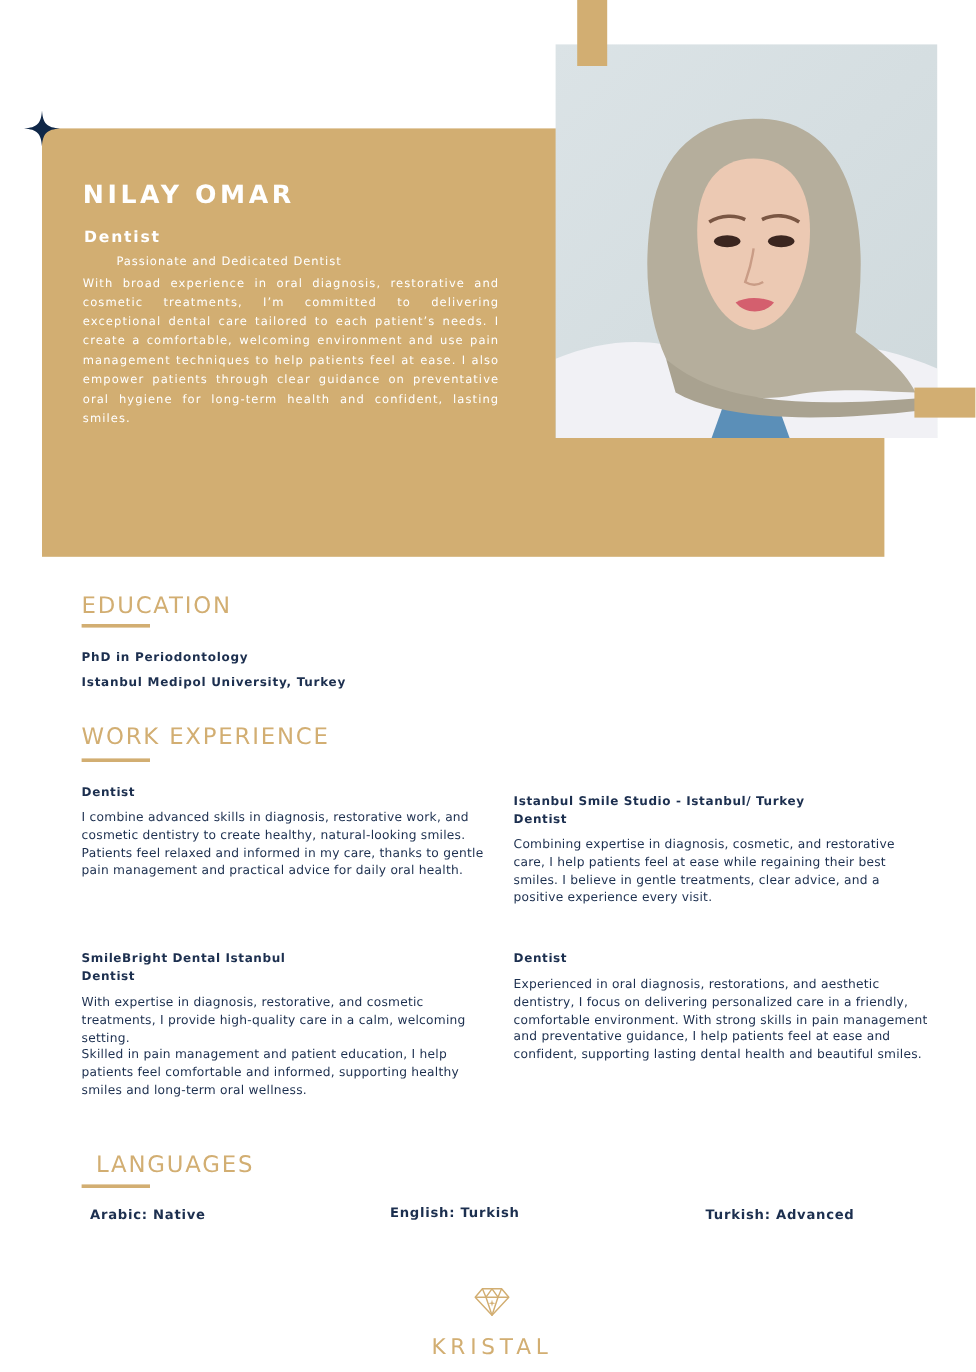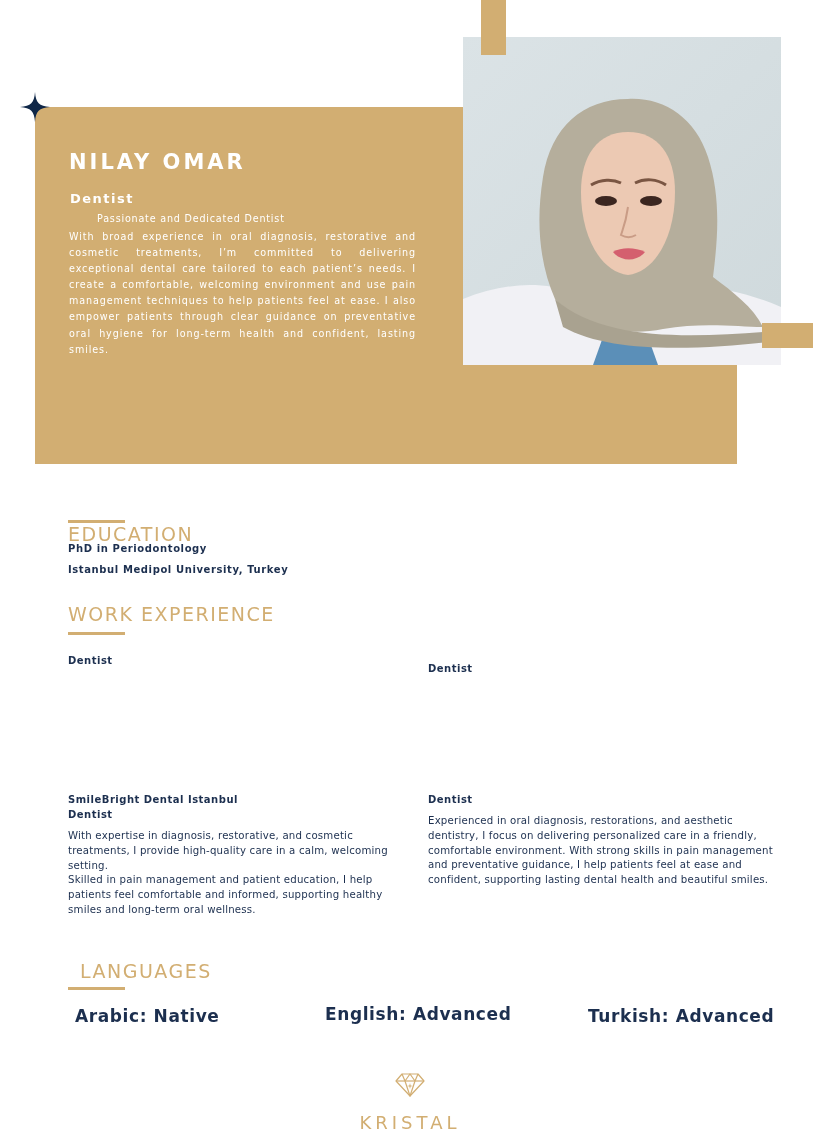--- a/index.html
+++ b/index.html
@@ -29,21 +29,21 @@
                    letter-spacing: 1.5px; font-weight: normal; }
   .underline { position: absolute; left: 68px; width: 57px; height: 3px; background: #d2ae72; }
 
   .edu-line { position: absolute; left: 68px; font-size: 10px; font-weight: bold; letter-spacing: 0.6px; color: #1c2f4f; }
 
   .job { position: absolute; width: 345px; }
   .job .company { font-size: 10px; font-weight: bold; letter-spacing: 0.5px; color: #1c2f4f; line-height: 15px; }
   .job .title { font-size: 10px; font-weight: bold; letter-spacing: 0.5px; color: #1c2f4f; line-height: 15px; }
   .job .desc { margin-top: 7px; font-size: 10.2px; line-height: 14.8px; color: #1c2f4f; letter-spacing: 0.2px; }
 
-  .lang { position: absolute; top: 1006px; font-size: 17px; font-weight: bold; letter-spacing: 0.6px; color: #1c2f4f; }
+  .lang { position: absolute; top: 1006px; font-size: 11px; font-weight: bold; letter-spacing: 0.6px; color: #1c2f4f; }
 
   .logo { position: absolute; left: 340px; top: 1072px; width: 140px; text-align: center; }
   .logo-word { color: #d2ae72; font-size: 18px; letter-spacing: 4px; margin-top: 10px; }
   .logo-sub { color: #d2ae72; font-size: 6.5px; letter-spacing: 6px; margin-top: 12px; padding-left: 6px; }
 </style>
 </head>
 <body>
 
 <div class="gold hero-block"></div>
 <div class="gold top-tab"></div>
@@ -76,52 +76,55 @@
 
     <path d="M92 262 C140 305 230 300 300 295 L305 305 C240 312 150 318 100 290 Z" fill="#a9a290"></path>
   </svg>
 </div>
 
 <div class="name">NILAY OMAR</div>
 <div class="role">Dentist</div>
 <div class="tagline">Passionate and Dedicated Dentist</div>
 <div class="summary">With broad experience in oral diagnosis, restorative and cosmetic treatments, I’m committed to delivering exceptional dental care tailored to each patient’s needs. I create a comfortable, welcoming environment and use pain management techniques to help patients feel at ease. I also empower patients through clear guidance on preventative oral hygiene for long-term health and confident, lasting smiles.</div>
 
-<div class="section-title" style="top:494px;margin-top:29px;">EDUCATION</div>
+<div class="section-title" style="top:494px;">EDUCATION</div>
 <div class="underline" style="top:520px;"></div>
 <div class="edu-line" style="top:543px;">PhD in Periodontology</div>
 <div class="edu-line" style="top:564px;">Istanbul Medipol University, Turkey</div>
 
 <div class="section-title" style="top:603px;">WORK EXPERIENCE</div>
 <div class="underline" style="top:632px;"></div>
 
 <div class="job" style="left:68px; top:653px;">
   <div class="title">Dentist</div>
+  <div class="desc">I combine advanced skills in diagnosis, restorative work, and cosmetic dentistry to create healthy, natural-looking smiles. Patients feel relaxed and informed in my care, thanks to gentle pain management and practical advice for daily oral health.</div>
 </div>
 
 <div class="job" style="left:428px; top:661px;">
+  <div class="company">Istanbul Smile Studio - Istanbul/ Turkey</div>
   <div class="title">Dentist</div>
+  <div class="desc">Combining expertise in diagnosis, cosmetic, and restorative care, I help patients feel at ease while regaining their best smiles. I believe in gentle treatments, clear advice, and a positive experience every visit.</div>
 </div>
 
 <div class="job" style="left:68px; top:792px;">
   <div class="company">SmileBright Dental Istanbul</div>
   <div class="title">Dentist</div>
   <div class="desc" style="white-space: pre-line;">With expertise in diagnosis, restorative, and cosmetic treatments, I provide high-quality care in a calm, welcoming setting.
 Skilled in pain management and patient education, I help patients feel comfortable and informed, supporting healthy smiles and long-term oral wellness.</div>
 </div>
 
 <div class="job" style="left:428px; top:792px;">
   <div class="title">Dentist</div>
   <div class="desc">Experienced in oral diagnosis, restorations, and aesthetic dentistry, I focus on delivering personalized care in a friendly, comfortable environment. With strong skills in pain management and preventative guidance, I help patients feel at ease and confident, supporting lasting dental health and beautiful smiles.</div>
 </div>
 
 <div class="section-title" style="top:960px;margin-left:12px;">LANGUAGES</div>
 <div class="underline" style="top:987px;"></div>
 <div class="lang" style="left:75px;">Arabic: Native</div>
-<div class="lang" style="left:325px; top:1004px;">English: Advanced</div>
+<div class="lang" style="left:325px; top:1004px;">English: Turkish</div>
 <div class="lang" style="left:588px;">Turkish: Advanced</div>
 
 <div class="logo">
   <svg width="32" height="26" viewBox="0 0 32 26">
     <g fill="none" stroke="#d2ae72" stroke-width="1.2" stroke-linejoin="round">
       <path d="M8 2 L24 2 L30 9 L16 24 L2 9 Z"></path>
       <path d="M2 9 L30 9"></path>
       <path d="M8 2 L11 9 L16 24 L21 9 L24 2"></path>
       <path d="M11 9 L16 2 L21 9"></path>
     </g>

